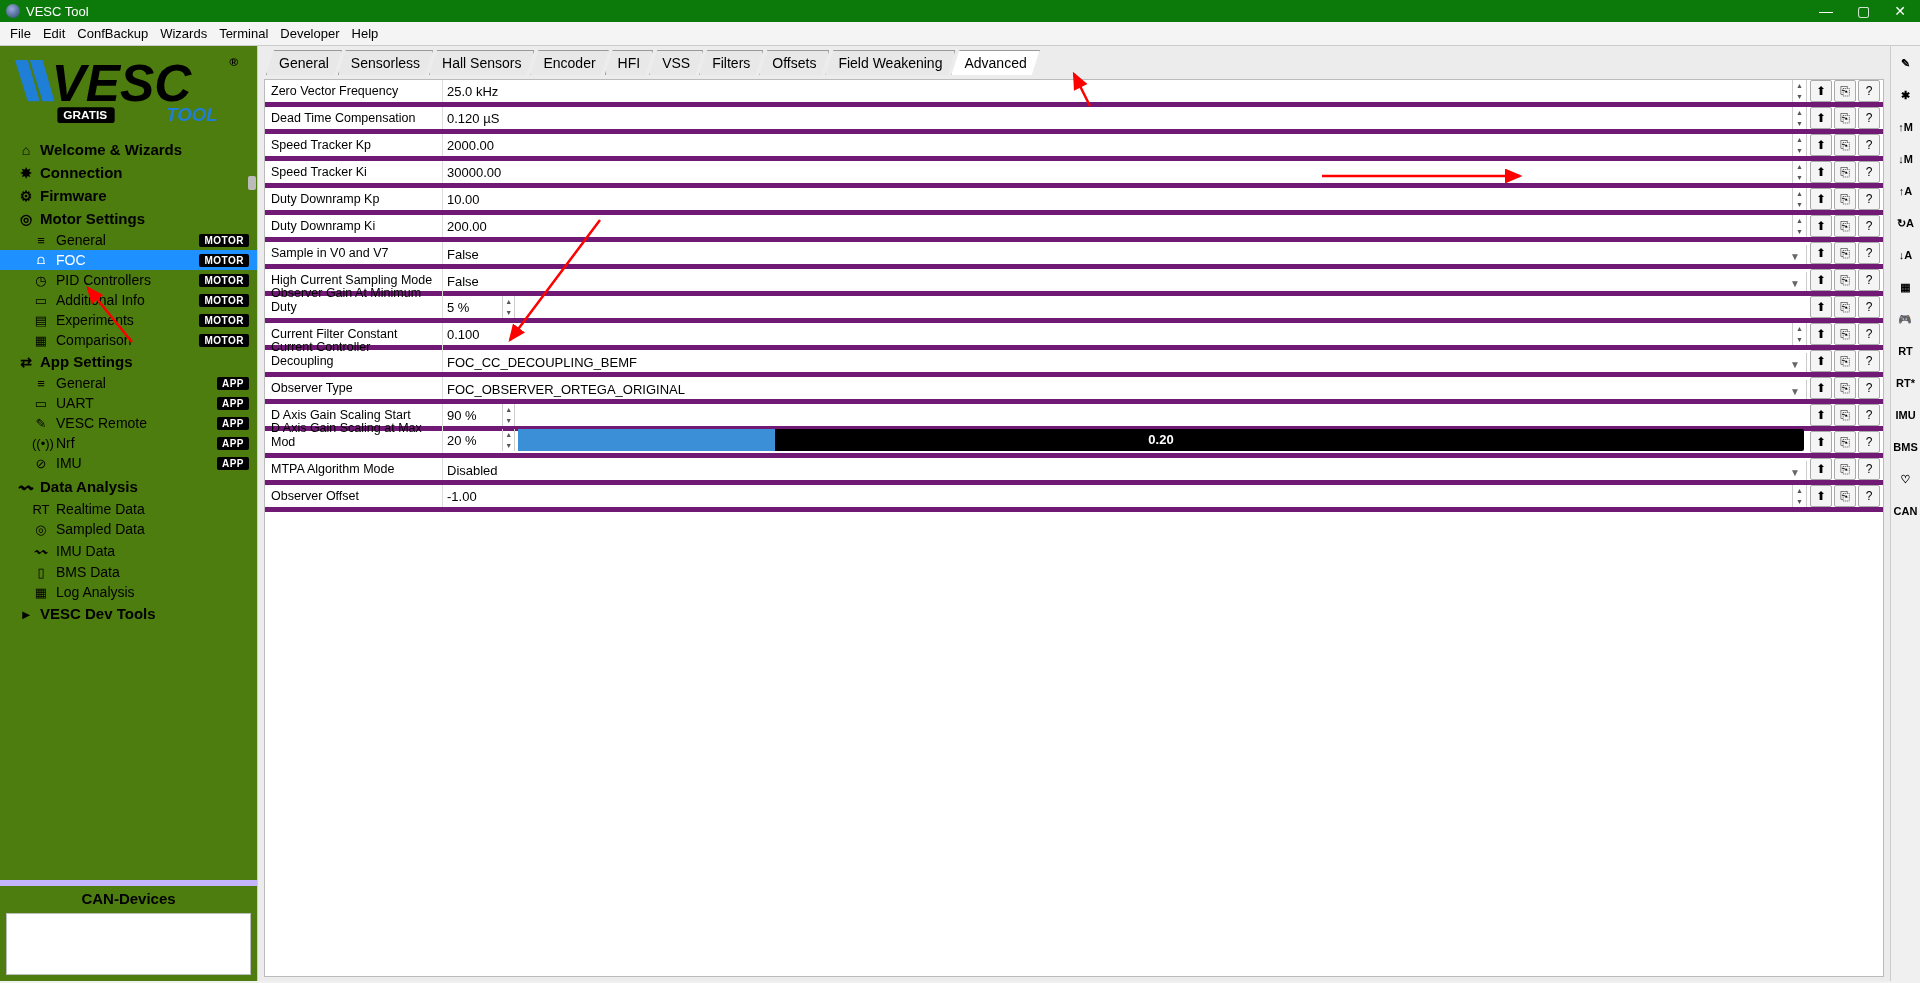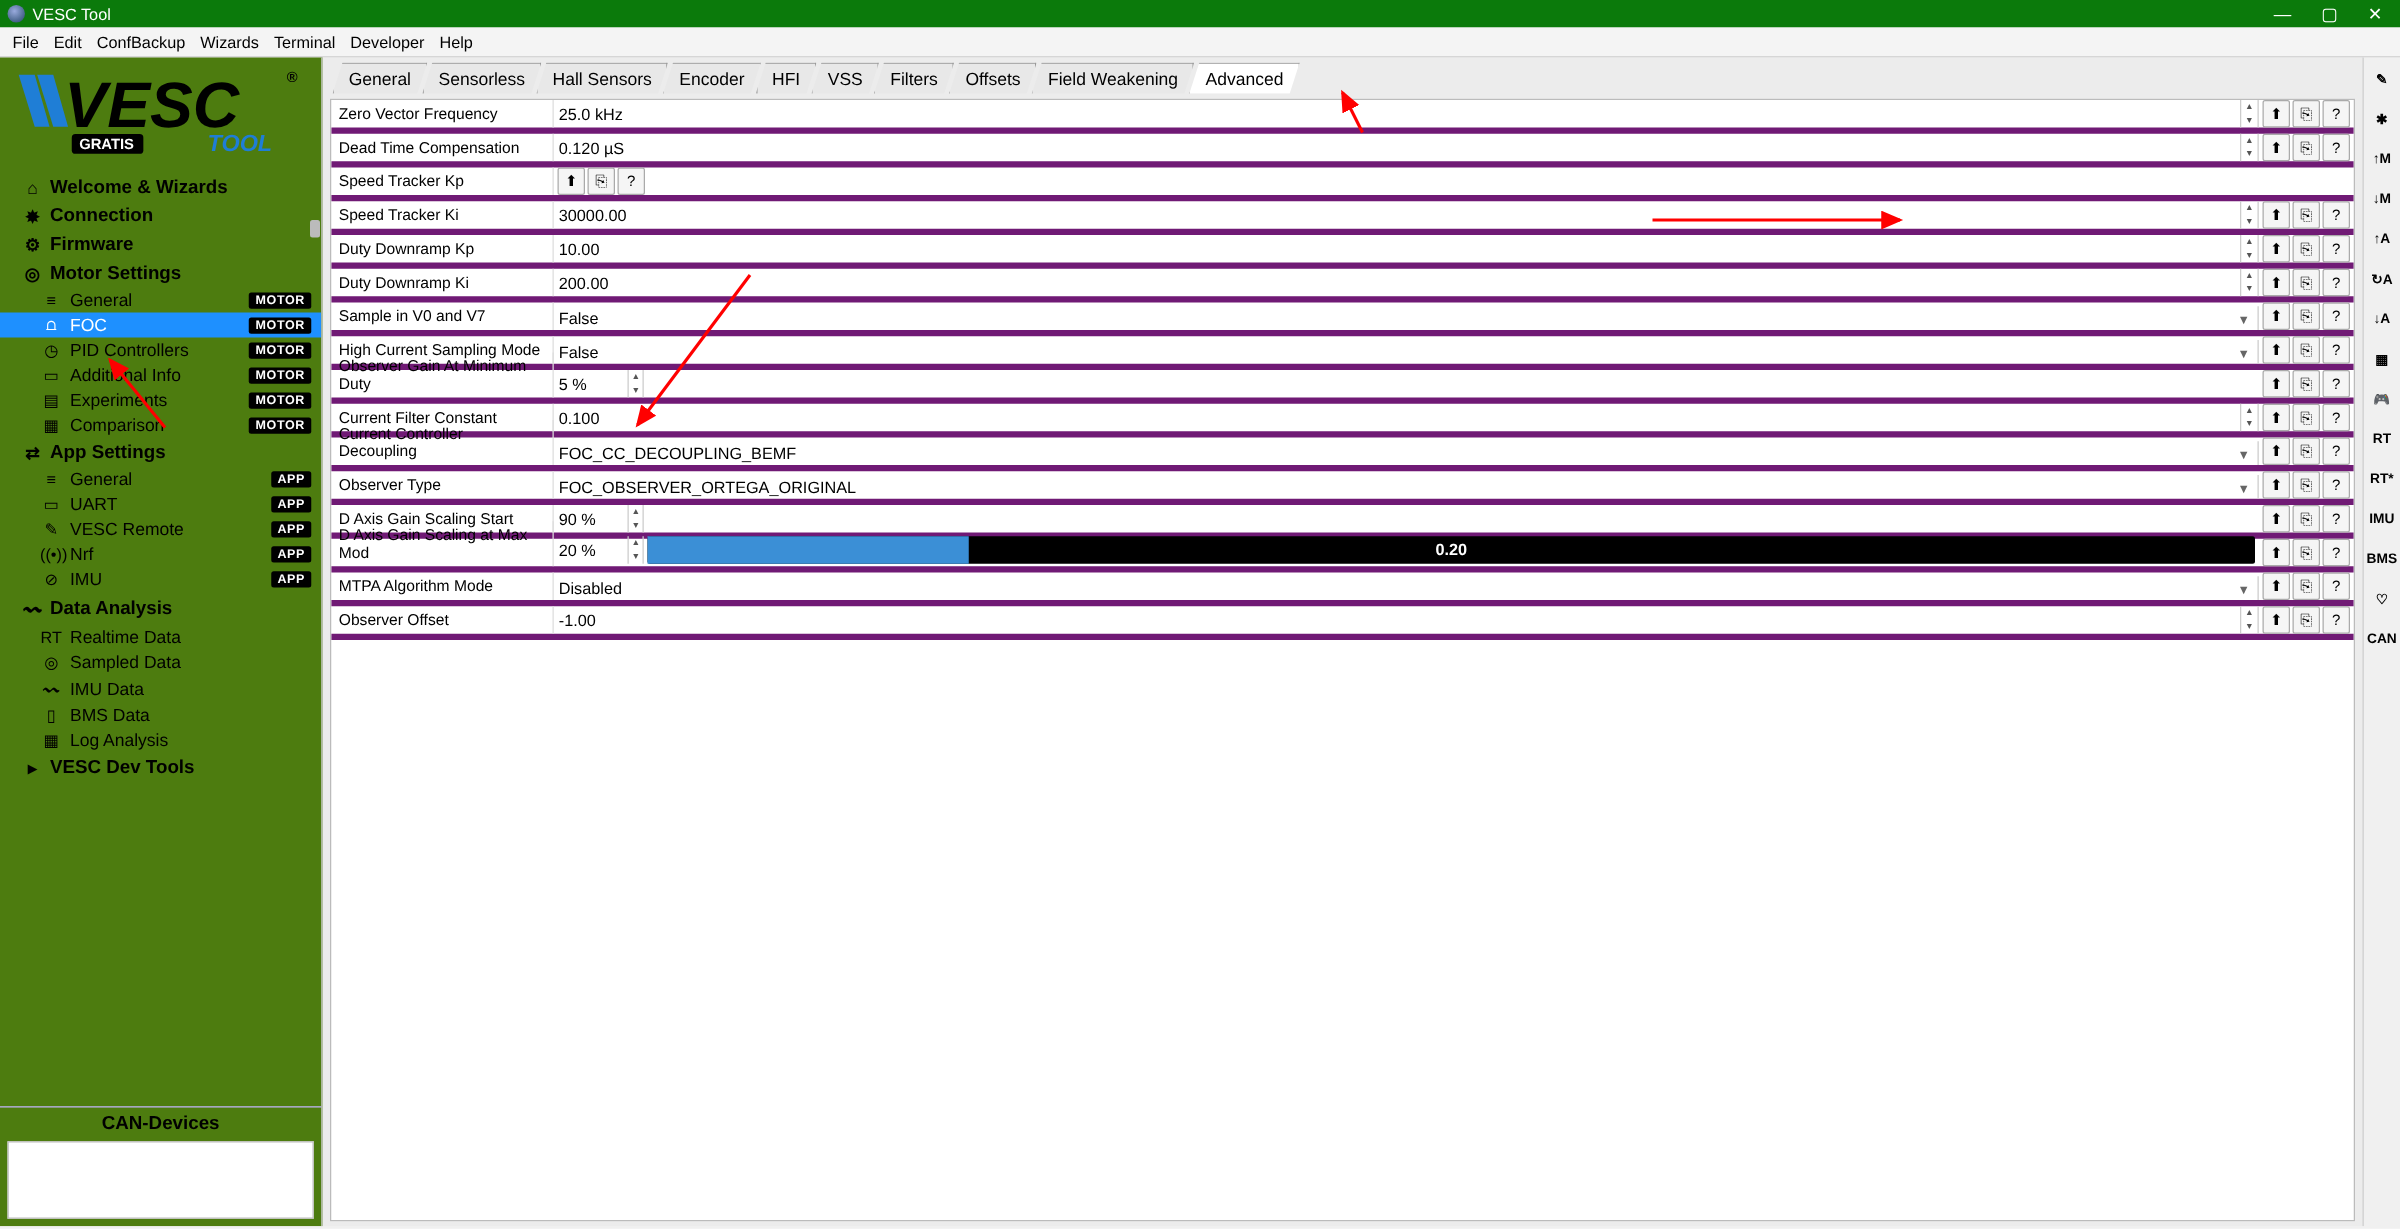--- a/index.html
+++ b/index.html
@@ -25,21 +25,21 @@
 
 .cat { font-weight: bold; font-size: 15px; padding: 3px 8px 3px 18px; display: flex; align-items: center; gap: 6px; cursor:pointer;}
 .cat .caticon { width:16px; text-align:center; font-size:14px;}
 .item { font-size: 14px; padding: 2px 8px 2px 32px; display: flex; align-items: center; justify-content: space-between; cursor:pointer;}
 .item .il { display:flex; align-items:center; gap:6px;}
 .item .icon { width:18px; text-align:center; font-size:13px;}
 .item.selected { background: #1e90ff; color: #fff; }
 .badge { background: #000; color: #fff; font-size: 10px; font-weight: bold; padding: 1px 5px; border-radius: 2px; letter-spacing:0.5px;}
 .item.selected .badge { background:#000; }
 
-.can-header { text-align:center; font-weight:bold; font-size:15px; padding:4px 0; border-top:1px solid #c4b5fd;}
+.can-header { text-align:center; font-weight:bold; font-size:15px; padding:4px 0; border-top:6px solid #c4b5fd;}
 .can-box { border:1px solid #bbb; margin:2px 6px 6px 6px; height:62px; background:#fff;}
 
 .content { flex: 1; background: #ececec; padding: 4px 6px 4px 6px; overflow:hidden; display:flex; flex-direction:column;}
 .tabs { display: flex; gap: 0; margin-bottom: 4px; padding-left:2px;}
 .tab { background: #e8e8e8; border: 1px solid #999; border-bottom: none; padding: 4px 12px; font-size: 14px; cursor: pointer; position: relative; clip-path: polygon(8px 0, 100% 0, calc(100% - 8px) 100%, 0 100%); margin-right:-4px;}
 .tab.active { background: #fff; z-index:2; font-weight:normal;}
 .params { background: #fff; border:1px solid #bbb; flex:1; overflow-y:auto; }
 
 .row { display: flex; align-items: flex-end; border-bottom: 5px solid #701a75; height: 27px; }
 .row .label { width: 178px; padding: 4px 6px; font-size: 12.5px; border-right: 1px solid #ddd; display:flex; align-items:center;}
@@ -292,20 +292,29 @@
             </div>
           </div>
           <div class="actions">
     <span class="abtn">⬆</span>
     <span class="abtn">⎘</span>
     <span class="abtn">?</span>
   </div>
         </div>
         <div class="row">
           <div class="label">Speed Tracker Kp</div>
+               <div class="val">
+            <div class="inputwrap full">
+              <input value="2000.00" style="">
+              <div class="spinners">
+                <span>▲</span>
+                <span>▼</span>
+              </div>
+            </div>
+          </div>
           <div class="actions">
     <span class="abtn">⬆</span>
     <span class="abtn">⎘</span>
     <span class="abtn">?</span>
   </div>
         </div>
         <div class="row">
           <div class="label">Speed Tracker Ki</div>
                <div class="val">
             <div class="inputwrap full">

